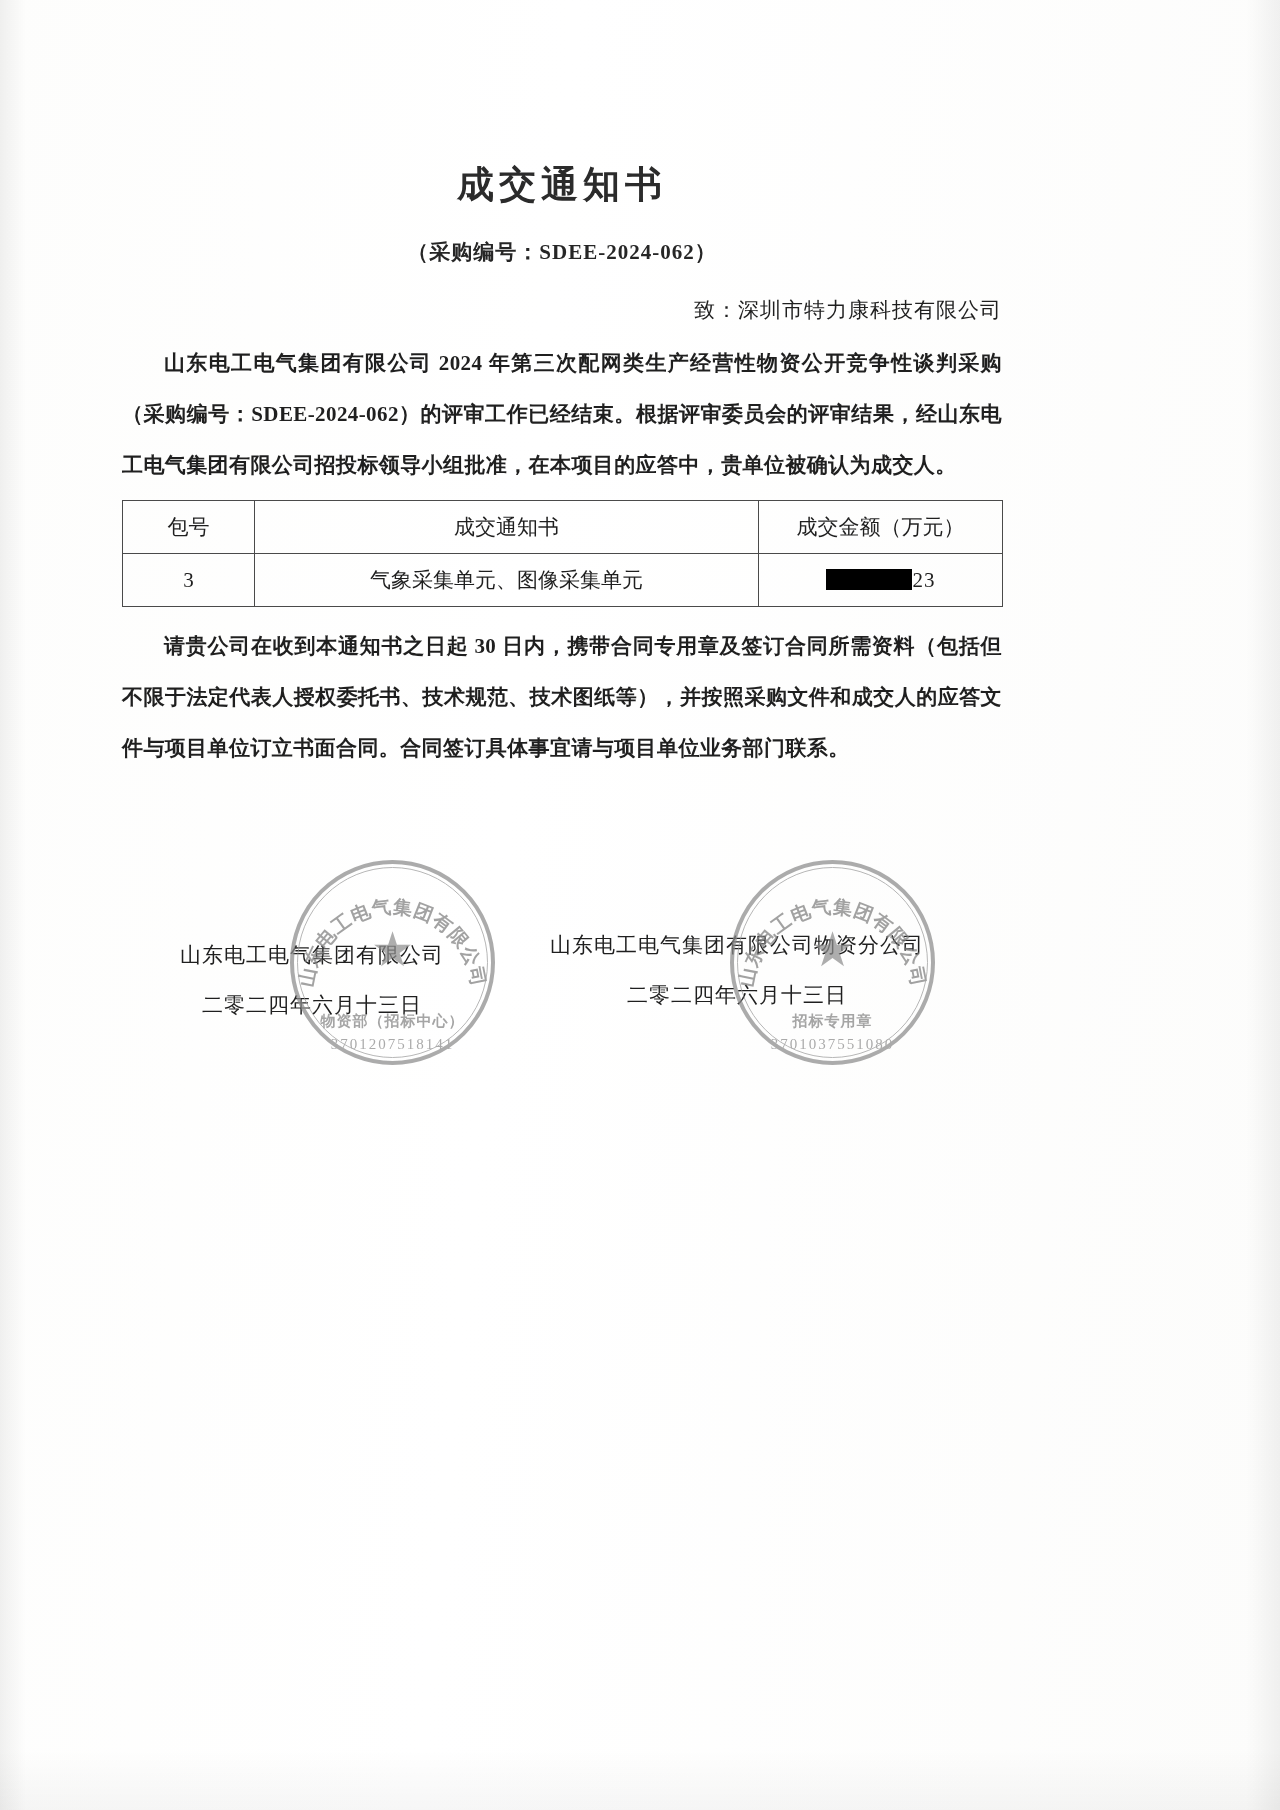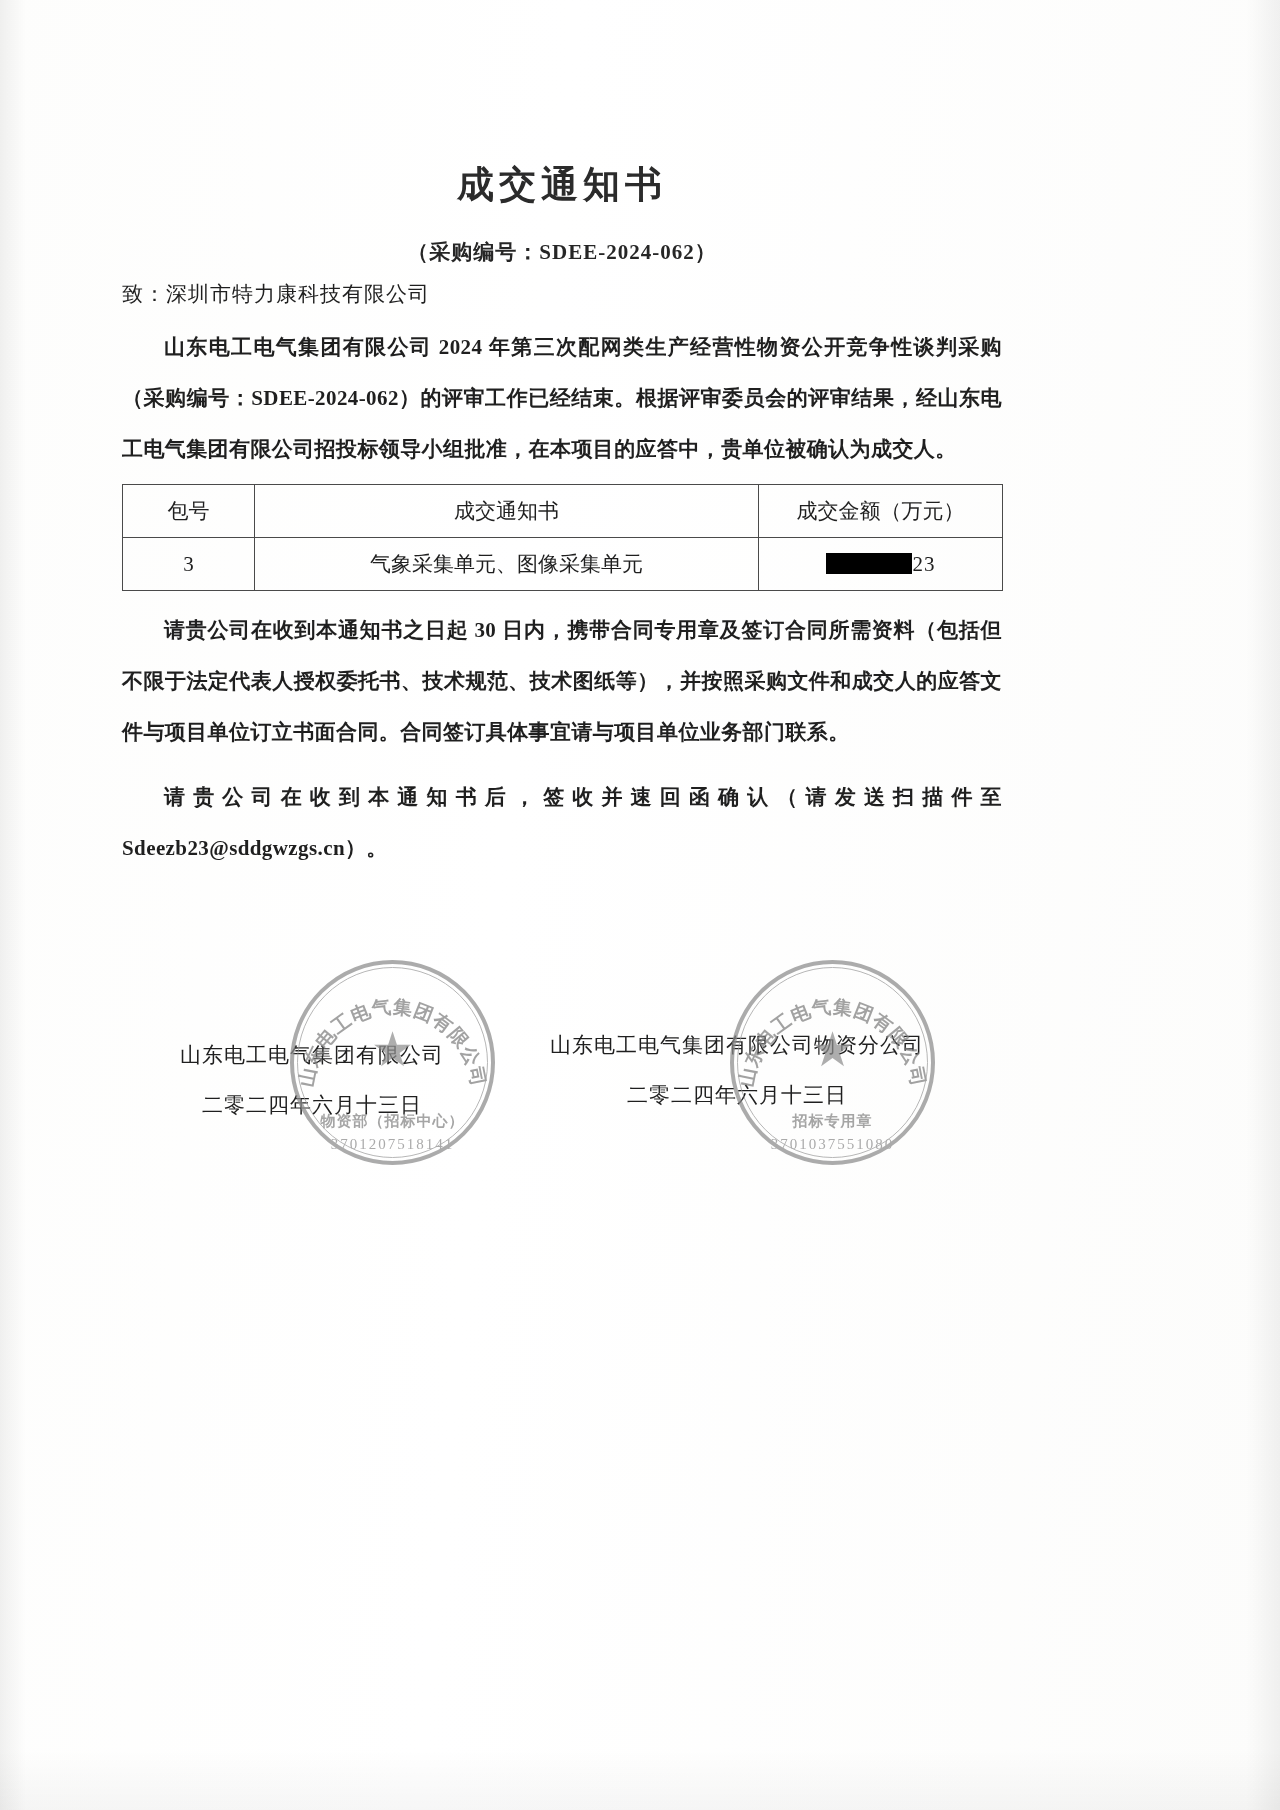--- a/index.html
+++ b/index.html
@@ -65,23 +65,24 @@
     text-align: center;
     font-size: 21px;
     font-weight: bold;
     margin-top: 28px;
     letter-spacing: 1px;
     color: #262626;
   }
 
   .recipient {
     font-size: 21px;
-    margin-top: 14px;
+    margin-top: 30px;
     letter-spacing: 1px;
     color: #1f1f1f;
+    text-align: right;
   }
 
   .body-para {
     font-size: 21px;
     line-height: 51px;
     text-align: justify;
     text-justify: inter-ideograph;
     margin-top: 14px;
     text-indent: 2em;
     letter-spacing: 0.4px;
@@ -266,21 +267,20 @@
             <span class="amount-inner">
               <span class="redaction"></span><span>23</span>
             </span>
           </td>
         </tr>
       </tbody>
     </table>
 
     <div class="body-para">请贵公司在收到本通知书之日起 30 日内，携带合同专用章及签订合同所需资料（包括但不限于法定代表人授权委托书、技术规范、技术图纸等），并按照采购文件和成交人的应答文件与项目单位订立书面合同。合同签订具体事宜请与项目单位业务部门联系。</div>
 
-    <div class="body-para">请贵公司在收到本通知书后，签收并速回函确认（请发送扫描件至 Sdeezb23@sddgwzgs.cn）。</div>
 
     <div class="sig-area">
 
       <div class="seal seal-a">
         <div class="seal-ring"></div>
         <div class="seal-ring2"></div>
         <div class="seal-arc-text">
           <svg viewBox="0 0 205 205">
             <defs>
               <path id="arcL" d="M 24 118 A 80 80 0 0 1 181 118" fill="none"></path>

